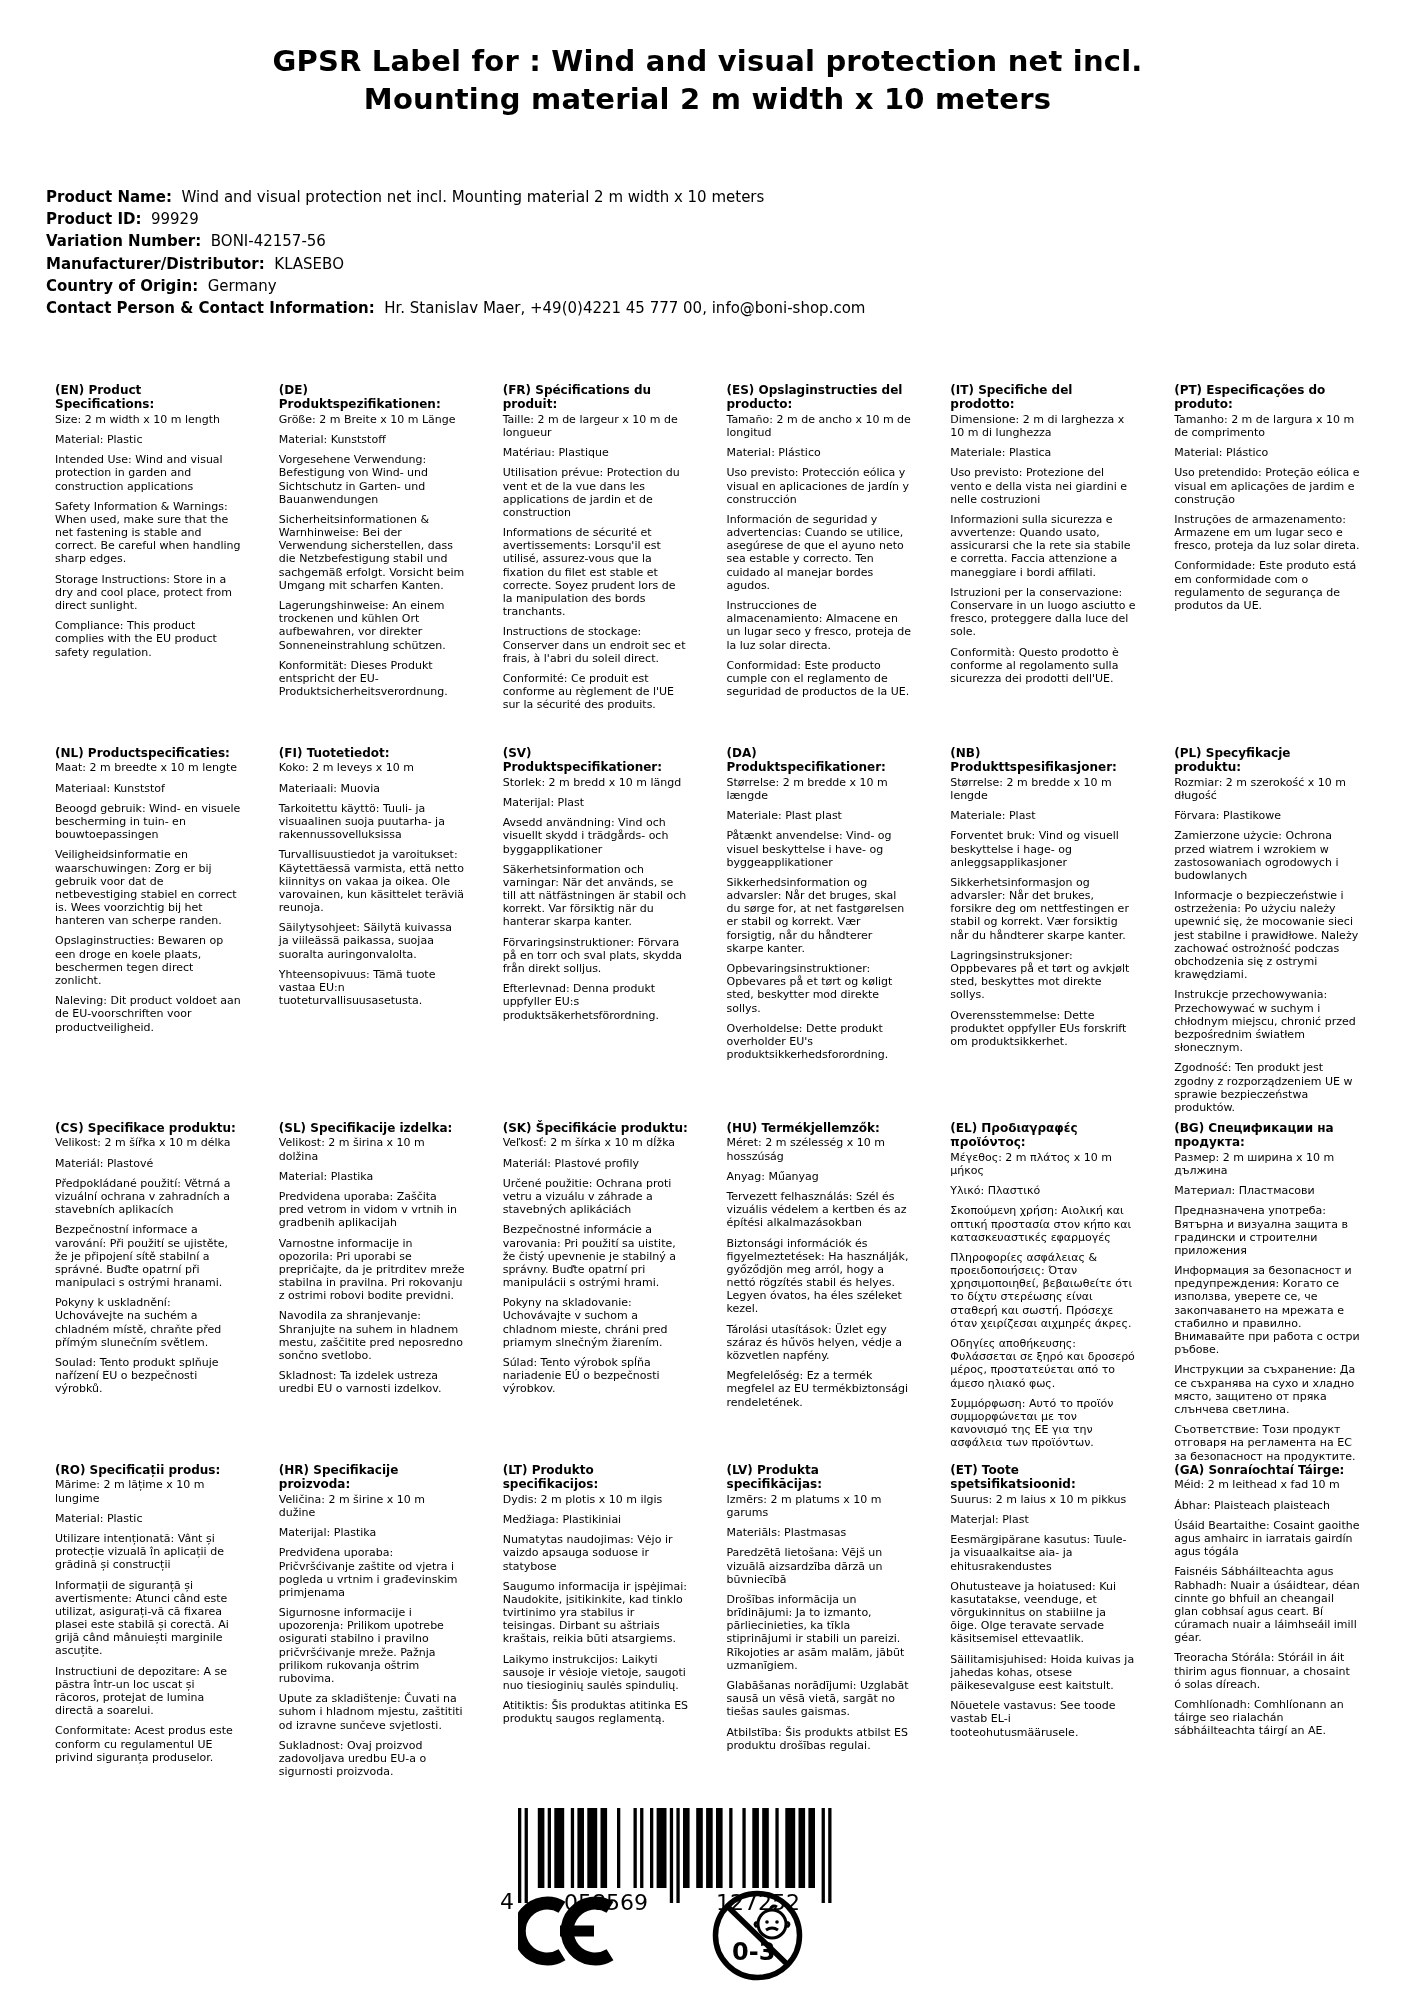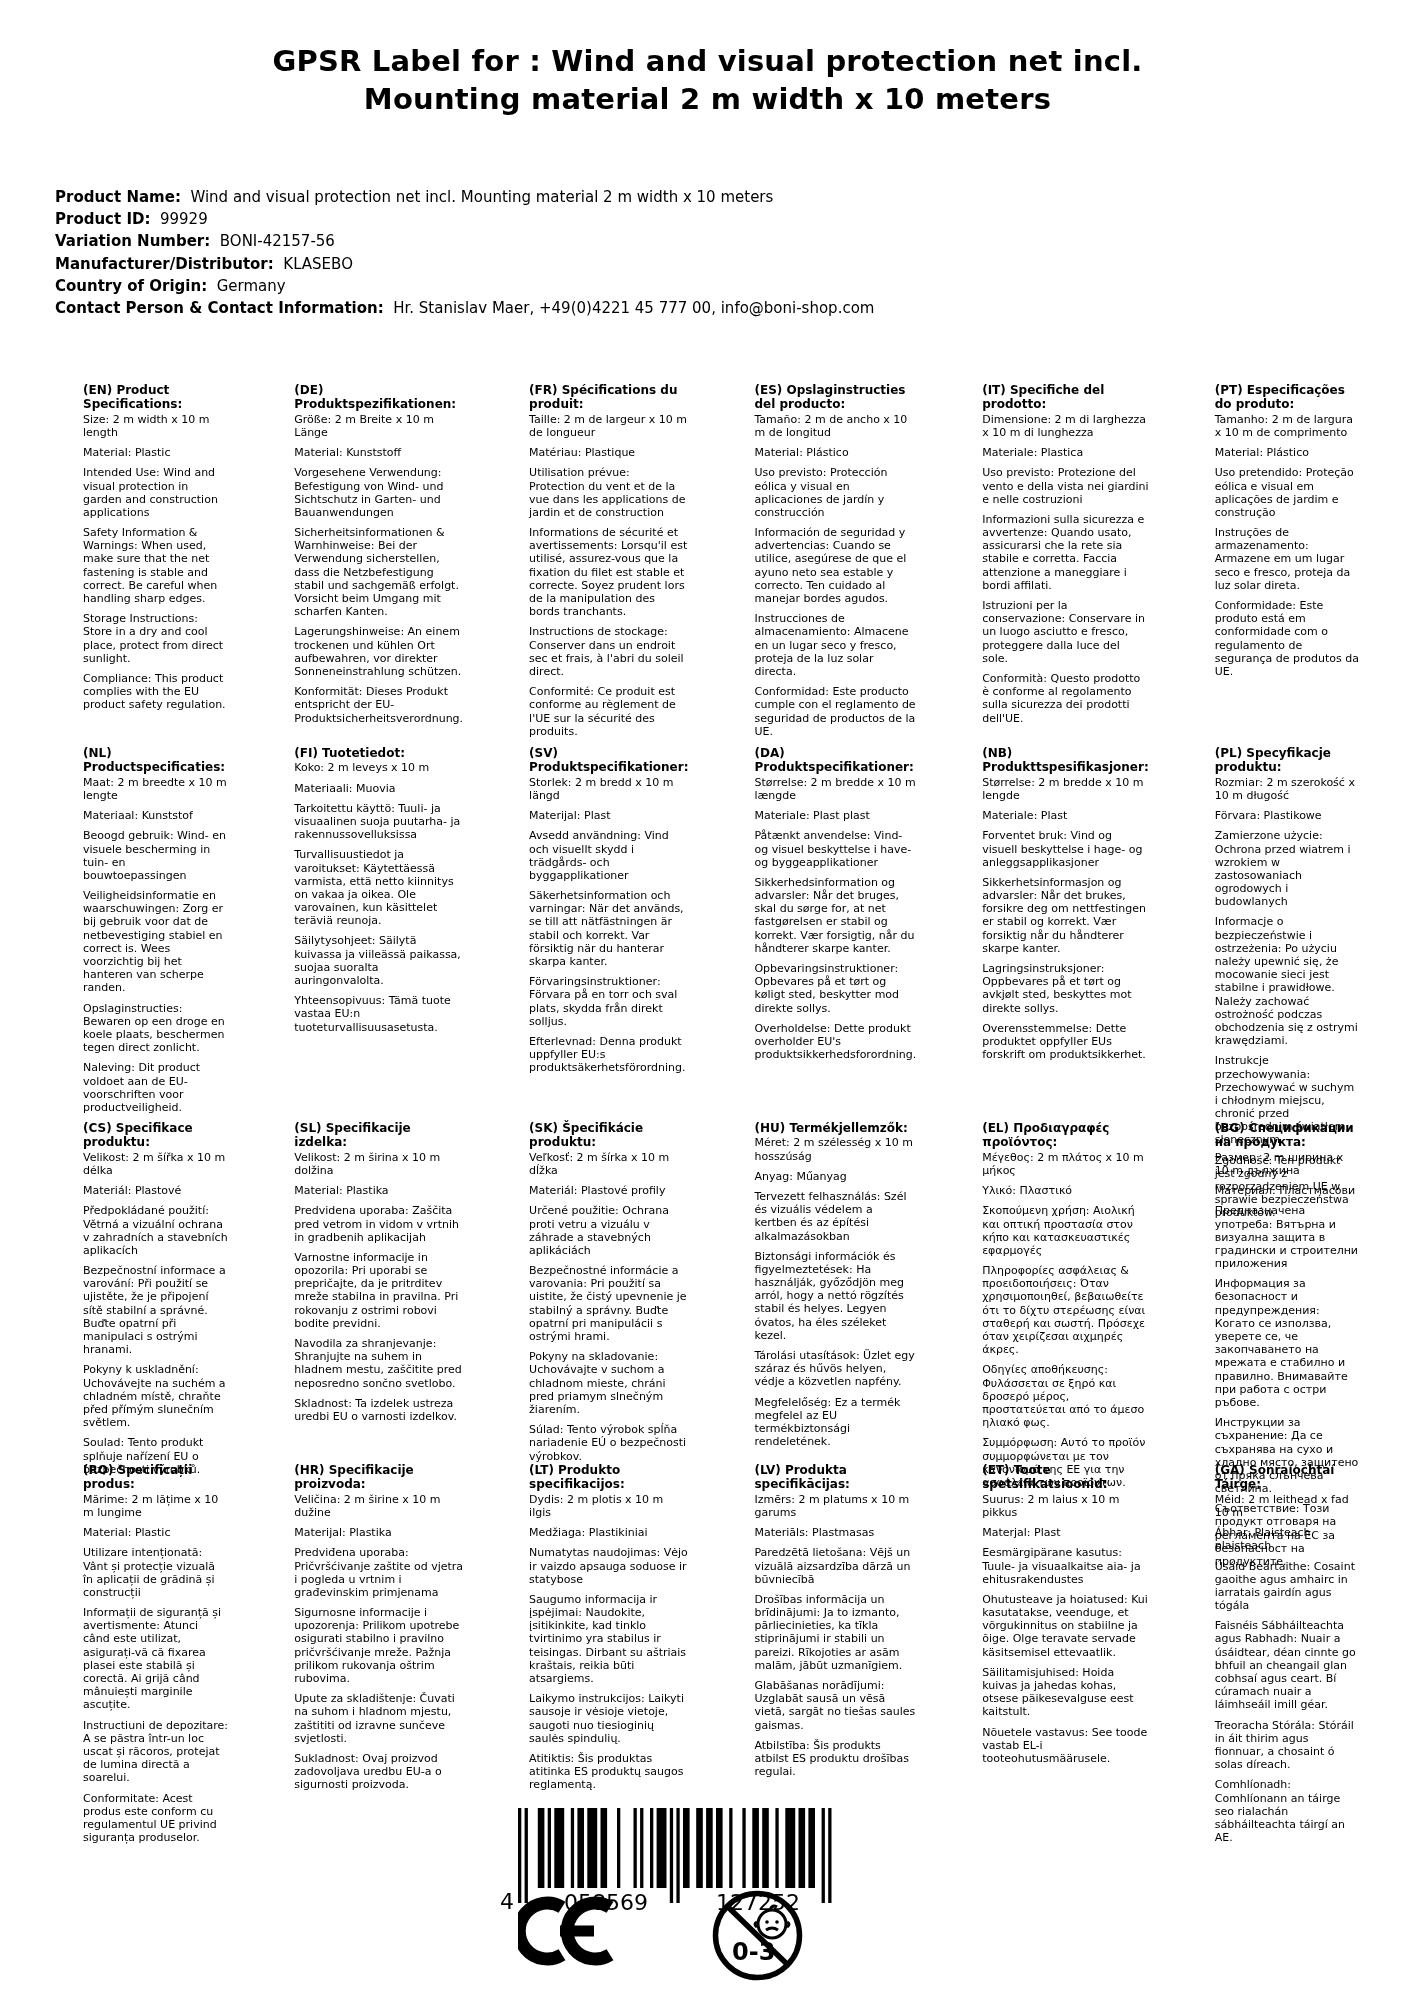--- a/index.html
+++ b/index.html
@@ -21,39 +21,39 @@
     width: 880px;
     text-align: center;
     font-size: 29px;
     font-weight: bold;
     line-height: 1.32;
     letter-spacing: 0.2px;
   }
 
   .product-info {
     position: absolute;
-    top: 186px; left: 55px;
+    top: 186px; left: 46px;
     width: 1000px;
     font-size: 15px;
     line-height: 1.48;
   }
   .info-line { white-space: nowrap; }
   .info-label { font-weight: bold; }
   .info-value { font-weight: normal; }
 
   .language-grid {
     position: absolute;
     top: 383px; left: 55px;
     width: 1305px;
     display: grid;
     grid-template-columns: repeat(6, 1fr);
     grid-template-rows: 363px 375px 342px auto;
     column-gap: 38px;
   }
-  .language-block { font-size: 11px; line-height: 1.2; margin-left: 28px; }
+  .language-block { font-size: 11px; line-height: 1.2; }
   .block-heading {
     font-size: 12px;
     font-weight: bold;
     margin-bottom: 1px;
   }
   .block-paragraph { margin-bottom: 7px; }
 
   .barcode-wrap { position: absolute; top: 1808px; left: 498px; width: 370px; }
   .symbols-row { position: absolute; top: 1888px; left: 518px; width: 340px; height: 95px; padding-left: 30px; }
   .ce-mark { position: absolute; left: 0; top: 8px; }

